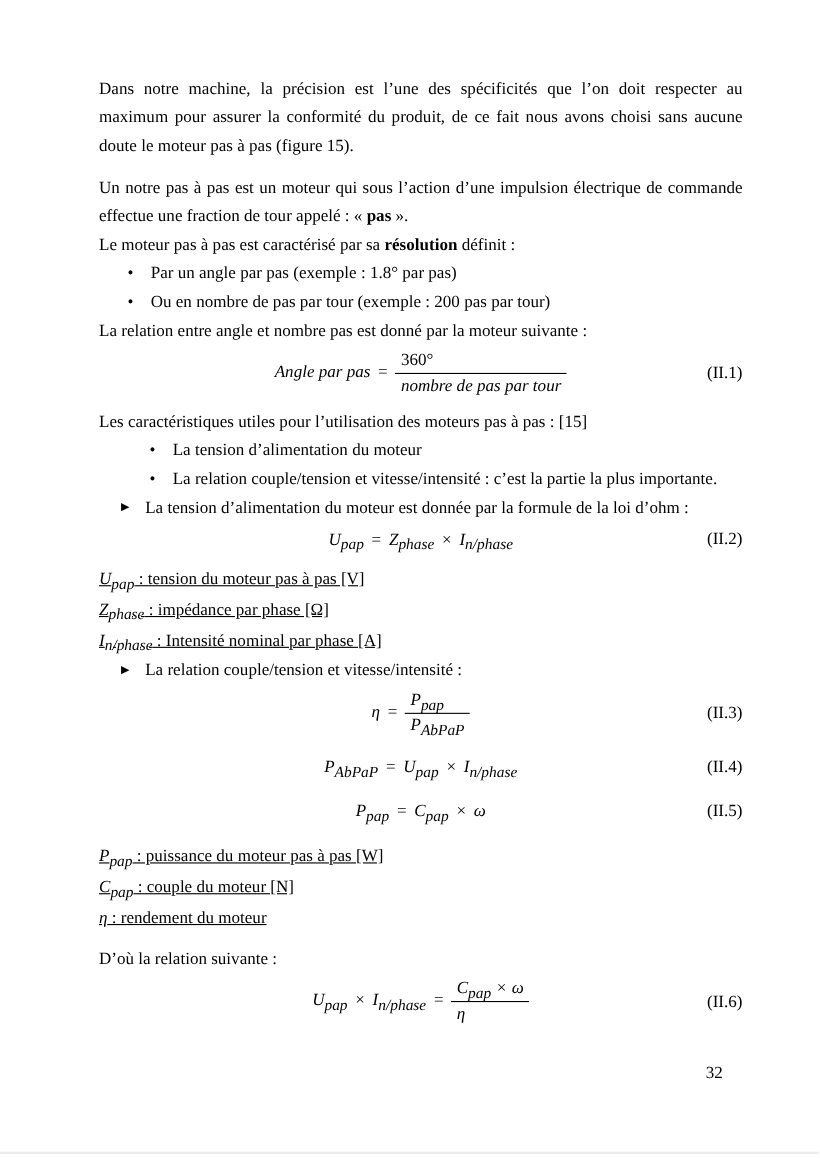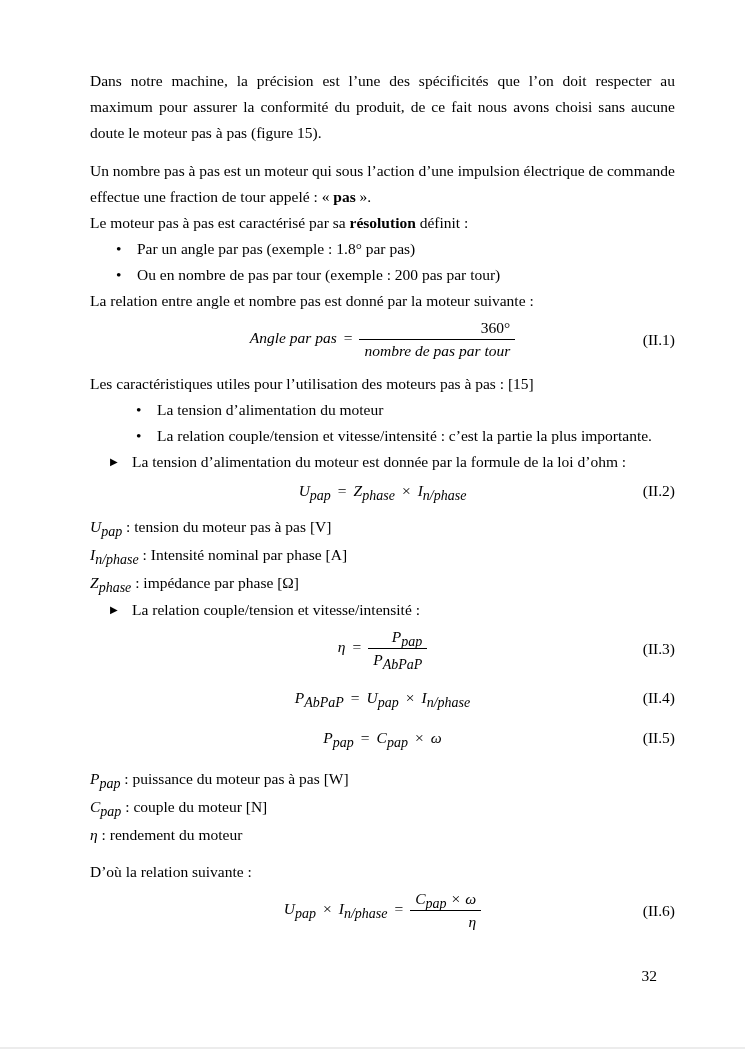--- a/index.html
+++ b/index.html
@@ -47,43 +47,43 @@
   }
   .math { font-style: italic; }
   .mv { font-style: italic; }
   .mo { font-style: normal; margin: 0 7px; }
   .up { font-style: normal; }
   sub { font-size: 14px; line-height: 0; }
   .frac {
     display: inline-flex;
     flex-direction: column;
     vertical-align: middle;
-    text-align: right;
+    text-align: left;
   }
   .frac .num, .frac .den { display: block; line-height: 22px; padding: 0 5px; }
   .frac .num { border-bottom: 1px solid #000; }
   .frac .mo { margin: 0 5px; }
 
   
-  .def { line-height: 28px; }
+  .def { line-height: 28px; text-decoration: underline; }
 
   .pagenum { position: absolute; right: 88px; top: 963px; }
   .pageedge {
     position: absolute; left: 0; right: 0; bottom: 4px;
     height: 2px; background: #ececec;
   }
 </style>
 </head>
 <body>
 
 <div class="page">
 
   <p class="just mb">Dans notre machine, la précision est l’une des spécificités que l’on doit respecter au maximum pour assurer la conformité du produit, de ce fait nous avons choisi sans aucune doute le moteur pas à pas (figure 15).</p>
 
-  <p class="just"><span>Un nombre pas à pas est un moteur qui sous l’action d’une impulsion électrique de commande effectue une fraction de tour appelé : « </span><b>pas</b><span> ».</span></p>
+  <p class="just"><span>Un notre pas à pas est un moteur qui sous l’action d’une impulsion électrique de commande effectue une fraction de tour appelé : « </span><b>pas</b><span> ».</span></p>
 
   <p><span>Le moteur pas à pas est caractérisé par sa </span><b>résolution</b><span> définit :</span></p>
 
   <div class="li li1">
     <span class="marker">•</span>
     <span>Par un angle par pas (exemple : 1.8° par pas)</span>
   </div>
   <div class="li li1">
     <span class="marker">•</span>
     <span>Ou en nombre de pas par tour (exemple : 200 pas par tour)</span>
@@ -114,22 +114,22 @@
     <span class="marker arrow">▶</span>
     <span>La tension d’alimentation du moteur est donnée par la formule de la loi d’ohm :</span>
   </div>
 
   <div class="eqrow">
     <span class="math"><span class="mv">U</span><sub>pap</sub><span class="mo">=</span><span class="mv">Z</span><sub>phase</sub><span class="mo">×</span><span class="mv">I</span><sub>n/phase</sub></span>
     <span class="eqlabel">(II.2)</span>
   </div>
 
   <p class="def"><span class="mv">U</span><sub class="mv">pap</sub><span> : tension du moteur pas à pas [V]</span></p>
+  <p class="def"><span class="mv">Z</span><sub class="mv">phase</sub><span> : impédance par phase [Ω]</span></p>
   <p class="def"><span class="mv">I</span><sub class="mv">n/phase</sub><span> : Intensité nominal par phase [A]</span></p>
-  <p class="def"><span class="mv">Z</span><sub class="mv">phase</sub><span> : impédance par phase [Ω]</span></p>
 
   <div class="li lia">
     <span class="marker arrow">▶</span>
     <span>La relation couple/tension et vitesse/intensité :</span>
   </div>
 
   <div class="eqrow">
     <span class="math"><span class="mv">η</span><span class="mo">=</span><span class="frac">
           <span class="num"><span class="mv">P</span><sub>pap</sub></span>
           <span class="den"><span class="mv">P</span><sub>AbPaP</sub></span>

